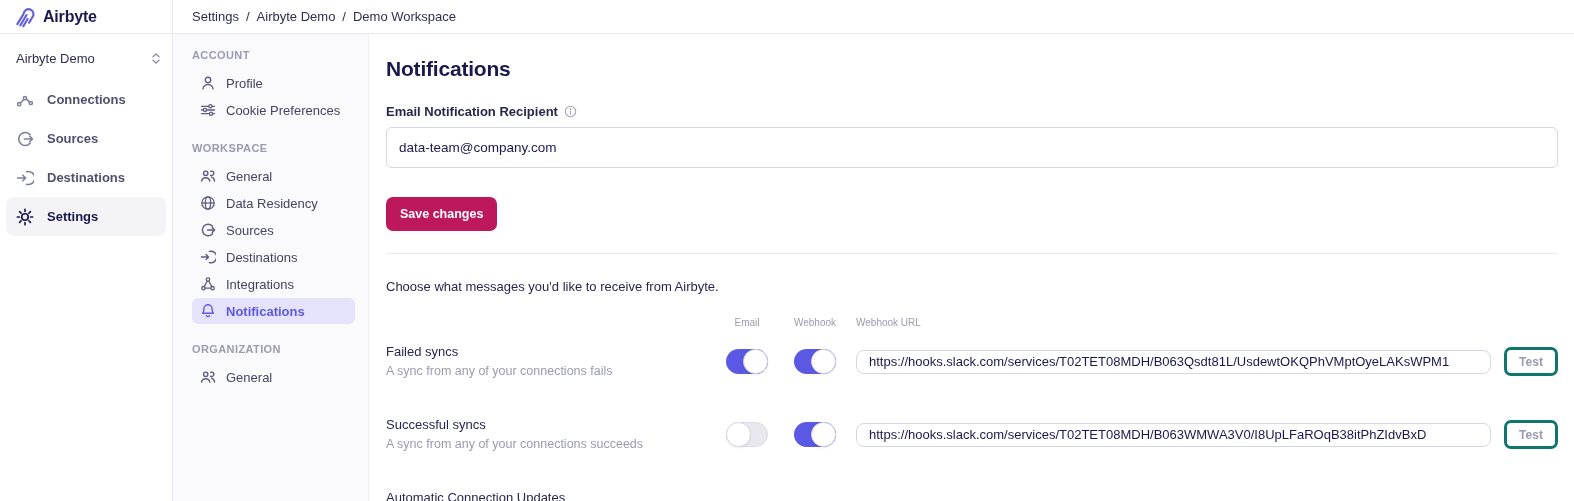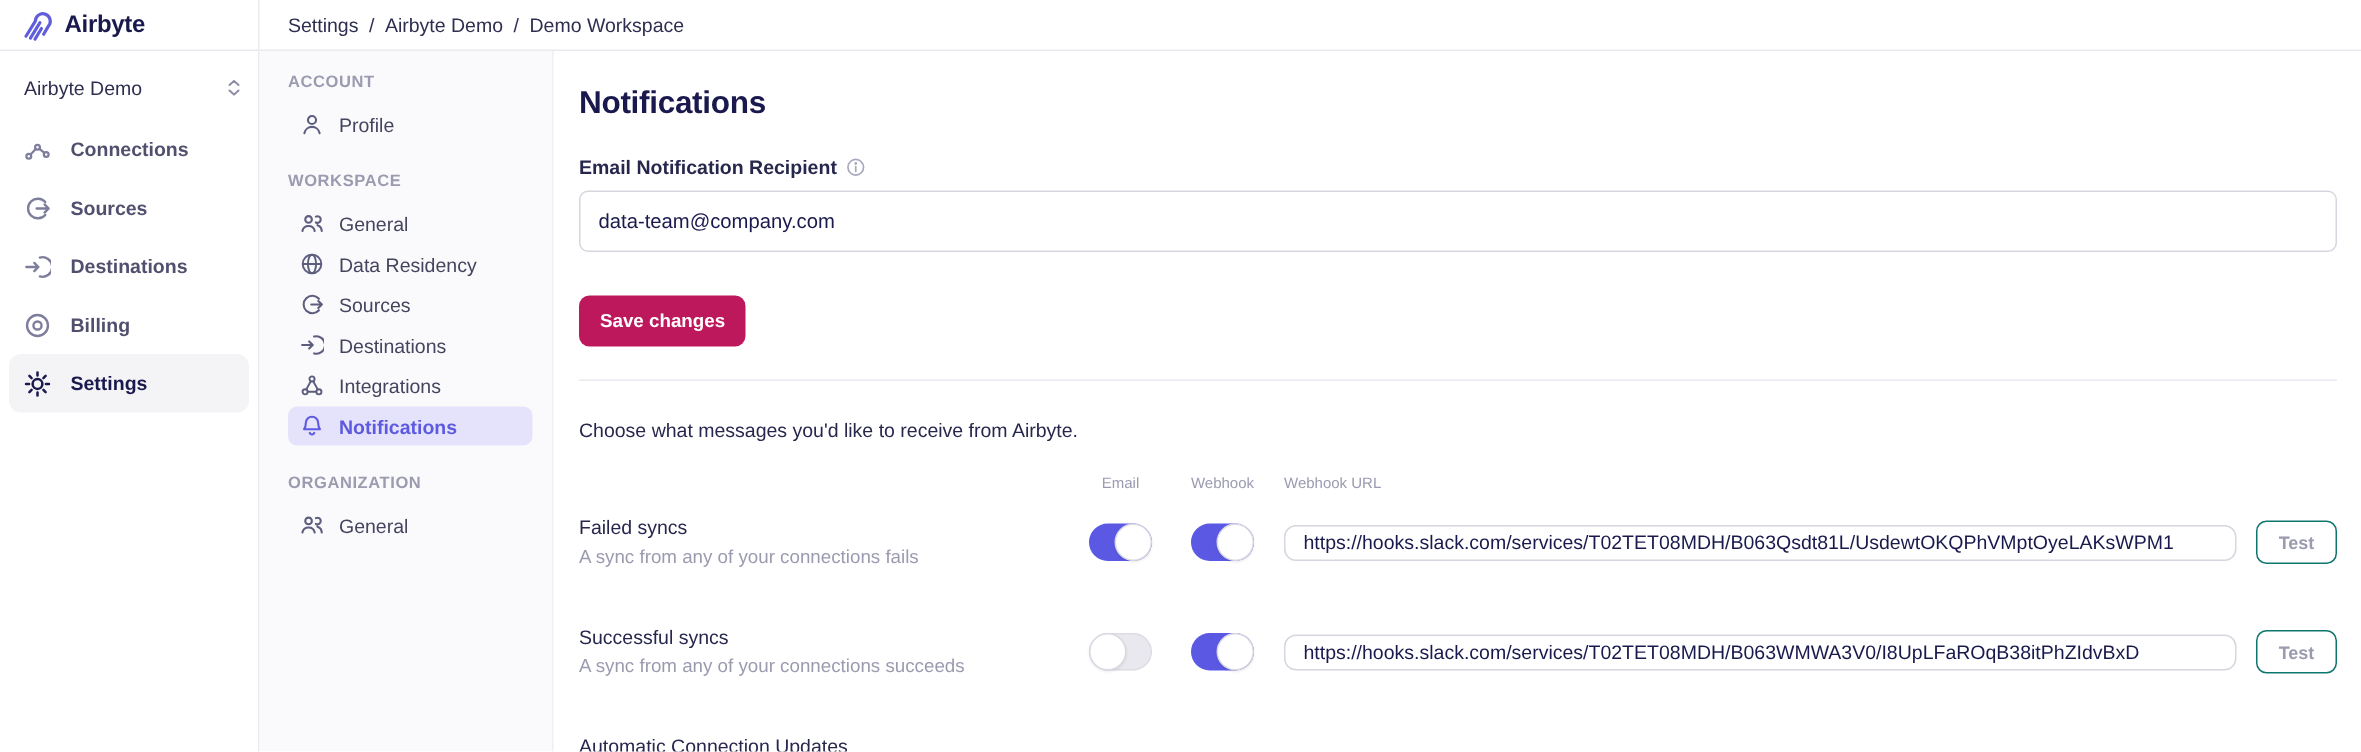--- a/index.html
+++ b/index.html
@@ -69,21 +69,21 @@
   .toggle.on { background:#5b59e3; }
   .toggle.off { background:#e8e8ee; border:1px solid #dcdce4; }
   .knob { position:absolute; top:0; width:25px; height:25px; border-radius:50%;
     background:#fff; border:1px solid #d9d9e3; box-shadow:0 1px 2px rgba(0,0,0,0.08); }
   .toggle.on .knob { right:0; }
   .toggle.off .knob { left:-1px; top:-1px; }
   .url-wrap { padding:0 13px 0 7px; }
   .url-input { width:100%; height:24px; border:1px solid #d6d6e0; border-radius:8px;
     padding:0 12px; font-size:13px; color:#1a194d; background:#fff;
     font-family:"Liberation Sans", sans-serif; }
-  .test-btn { width:54px; height:29px; background:#fff; border:1px solid #0f766e;
+  .test-btn { width:54px; height:29px; background:#fff; border:3px solid #0f766e;
     border-radius:7px; color:#9b9bb0; font-size:12px; font-weight:700;
     font-family:"Liberation Sans", sans-serif; cursor:pointer; }
   svg { display:block; }
 </style>
 </head>
 <body>
 
 <div class="topbar">
   <div class="logo-cell">
     <span>
@@ -139,29 +139,20 @@
     </div>
     <div class="nav-item">
       <span class="icn">
         <svg width="18" height="18" viewBox="0 0 16 16" fill="none" stroke="currentColor" stroke-width="1.4" stroke-linecap="round" stroke-linejoin="round">
           <path d="M9.4 2.4 A5.8 5.8 0 1 1 9.4 13.6"></path>
           <path d="M1.4 8 H8.5 M6.1 5.6 L8.5 8 L6.1 10.4"></path>
         </svg>
       </span>
       <span>Destinations</span>
     </div>
-    <div class="nav-item">
-      <span class="icn">
-        <svg width="18" height="18" viewBox="0 0 16 16" fill="none" stroke="currentColor" stroke-width="1.4">
-          <circle cx="8" cy="8" r="6.2"></circle>
-            <circle cx="8" cy="8" r="2.4"></circle>
-        </svg>
-      </span>
-      <span>Billing</span>
-    </div>
     <div class="nav-item active">
       <span class="icn">
         <svg width="18" height="18" viewBox="0 0 16 16" fill="none" stroke="currentColor" stroke-width="1.5" stroke-linecap="round">
           <circle cx="8" cy="8" r="2.9"></circle>
           <path d="M8 1.2 V3 M8 13 V14.8 M1.2 8 H3 M13 8 H14.8 M3.2 3.2 L4.5 4.5 M11.5 11.5 L12.8 12.8 M12.8 3.2 L11.5 4.5 M4.5 11.5 L3.2 12.8"></path>
         </svg>
       </span>
       <span>Settings</span>
     </div>
   </div>
@@ -170,20 +161,31 @@
     <div class="snav-section">
       <div class="snav-title">ACCOUNT</div>
       <div class="snav-item">
         <span class="icn">
           <svg width="16" height="16" viewBox="0 0 16 16" fill="none" stroke="currentColor" stroke-width="1.4" stroke-linecap="round">
             <circle cx="8" cy="5" r="2.7"></circle>
               <path d="M2.9 13.8 a5.2 5.2 0 0 1 10.2 0"></path>
           </svg>
         </span>
         <span>Profile</span>
+      </div>
+      <div class="snav-item">
+        <span class="icn">
+          <svg width="16" height="16" viewBox="0 0 16 16" fill="none" stroke="currentColor" stroke-width="1.3" stroke-linecap="round">
+            <path d="M1.5 4.3 H14.5 M1.5 8 H14.5 M1.5 11.7 H14.5"></path>
+            <circle cx="10.3" cy="4.3" r="1.6" fill="#fafafc"></circle>
+              <circle cx="5" cy="8" r="1.6" fill="#fafafc"></circle>
+              <circle cx="11" cy="11.7" r="1.6" fill="#fafafc"></circle>
+          </svg>
+        </span>
+        <span>Cookie Preferences</span>
       </div>
     </div>
 
     <div class="snav-section">
       <div class="snav-title">WORKSPACE</div>
       <div class="snav-item">
         <span class="icn">
           <svg width="16" height="16" viewBox="0 0 16 16" fill="none" stroke="currentColor" stroke-width="1.4" stroke-linecap="round">
             <circle cx="5.7" cy="5.3" r="2.2"></circle>
               <path d="M1.6 13 a4.2 4.2 0 0 1 8.2 0"></path>

